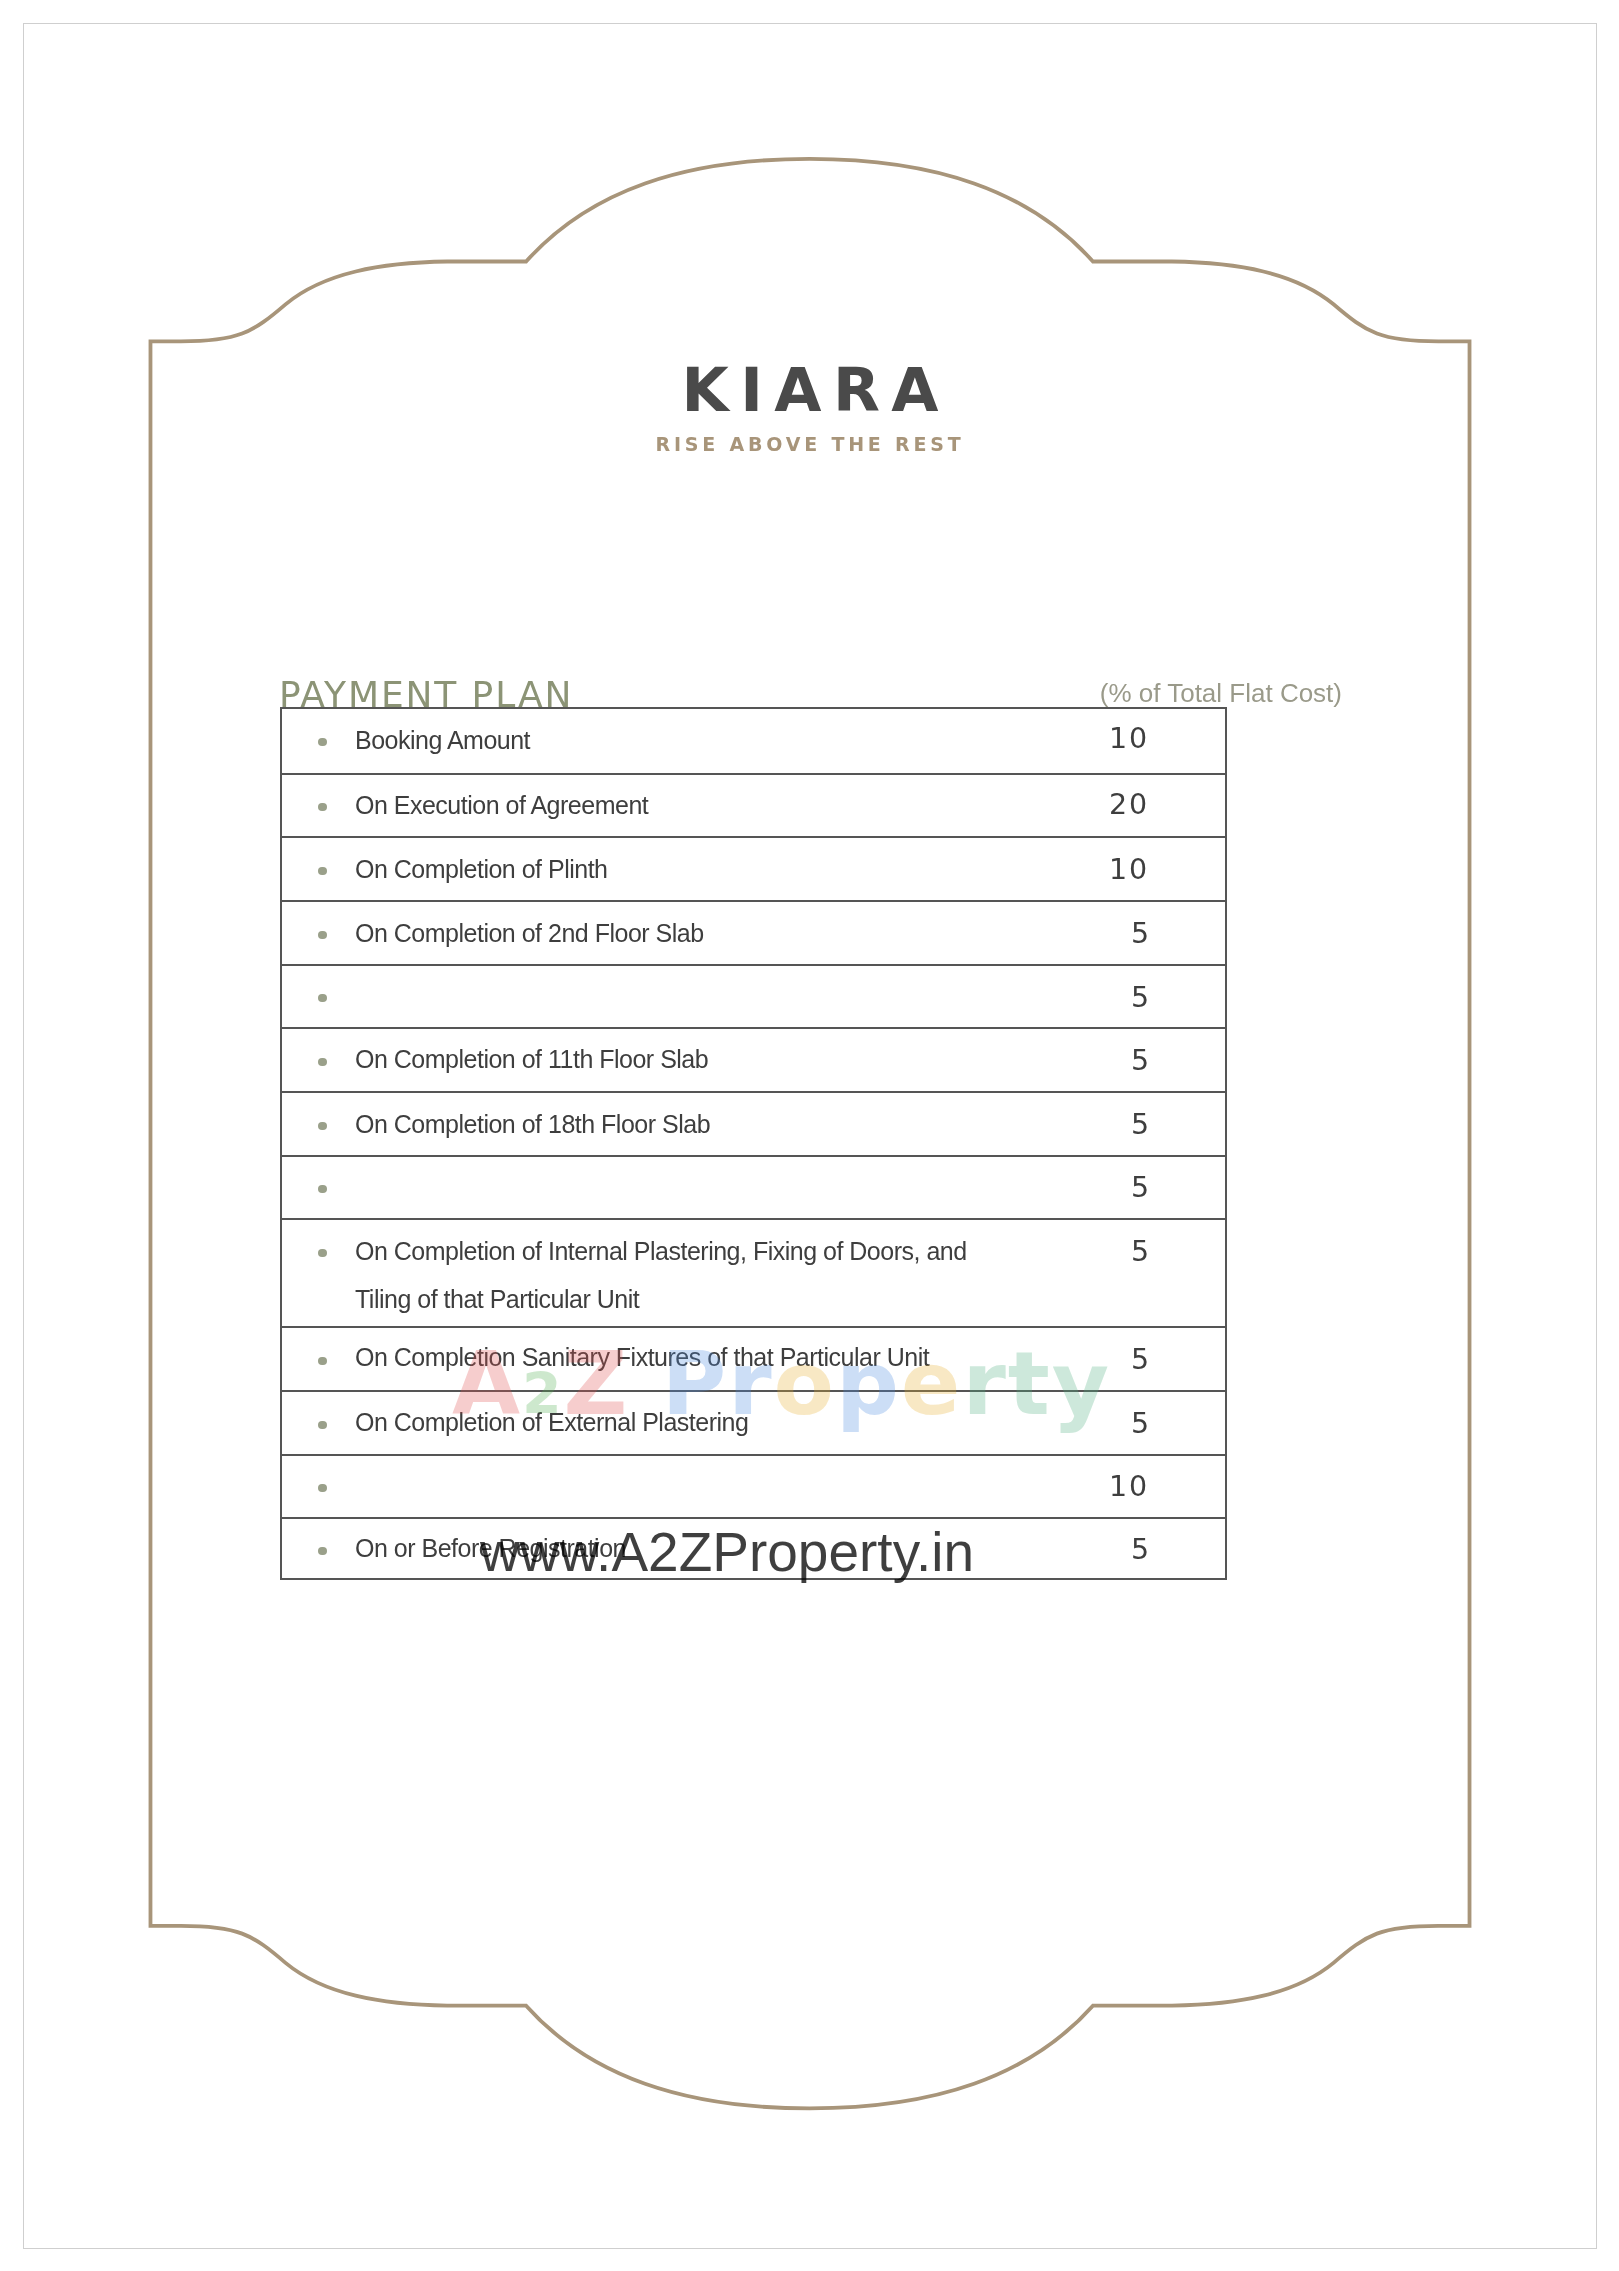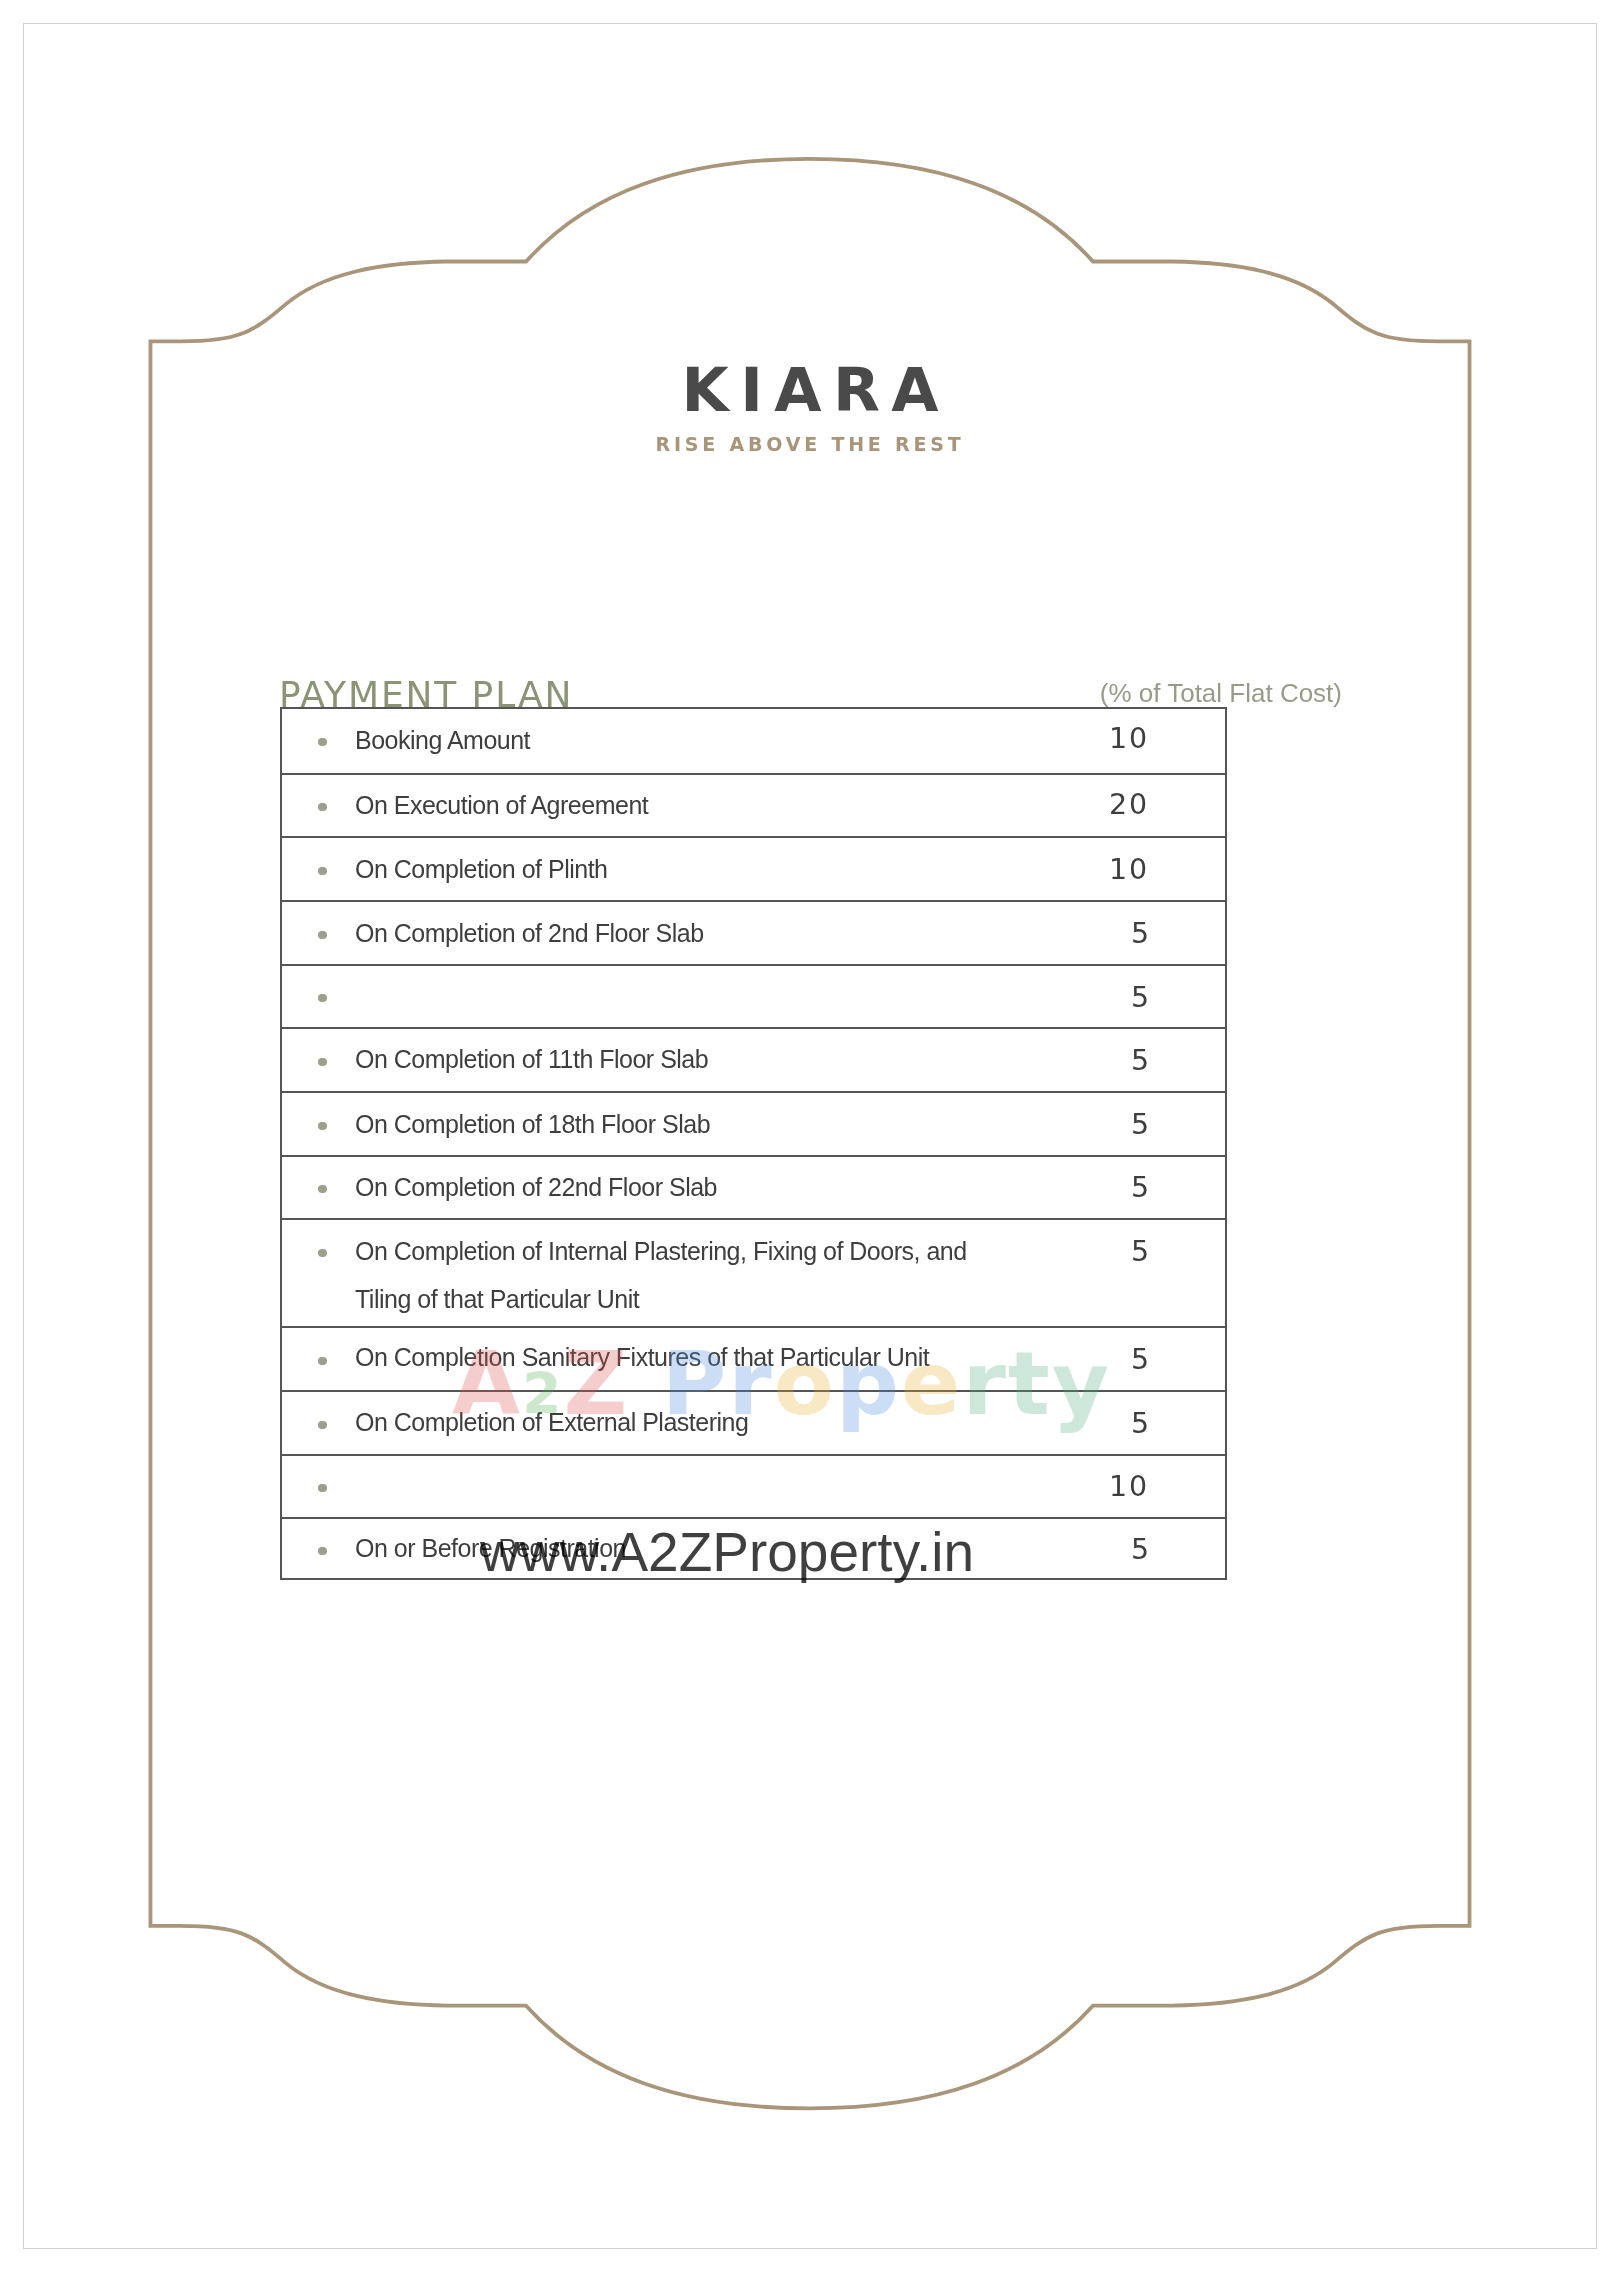--- a/index.html
+++ b/index.html
@@ -65,21 +65,20 @@
     <span class="label" style="top:5.7px">On Completion of 11th Floor Slab</span>
     <span class="value" style="top:15px;right:74px">5</span>
   </div>
   <div class="row" style="height:64px">
     <span class="bullet" style="top:28.5px"></span>
     <span class="label" style="top:6.7px">On Completion of 18th Floor Slab</span>
     <span class="value" style="top:15px;right:74px">5</span>
   </div>
   <div class="row" style="height:63px">
     <span class="bullet" style="top:27.6px"></span>
-    <span class="label" style="top:5.7px">On Completion of 22nd Floor Slab</span>
     <span class="value" style="top:14.3px;right:74px">5</span>
   </div>
   <div class="row" style="height:108px">
     <span class="bullet" style="top:28.5px"></span>
     <span class="label" style="top:6.7px">On Completion of Internal Plastering, Fixing of Doors, and</span>
     <span class="label" style="top:55px">Tiling of that Particular Unit</span>
     <span class="value" style="top:15px;right:74px">5</span>
   </div>
   <div class="row" style="height:64px">
     <span class="bullet" style="top:28.5px"></span>

